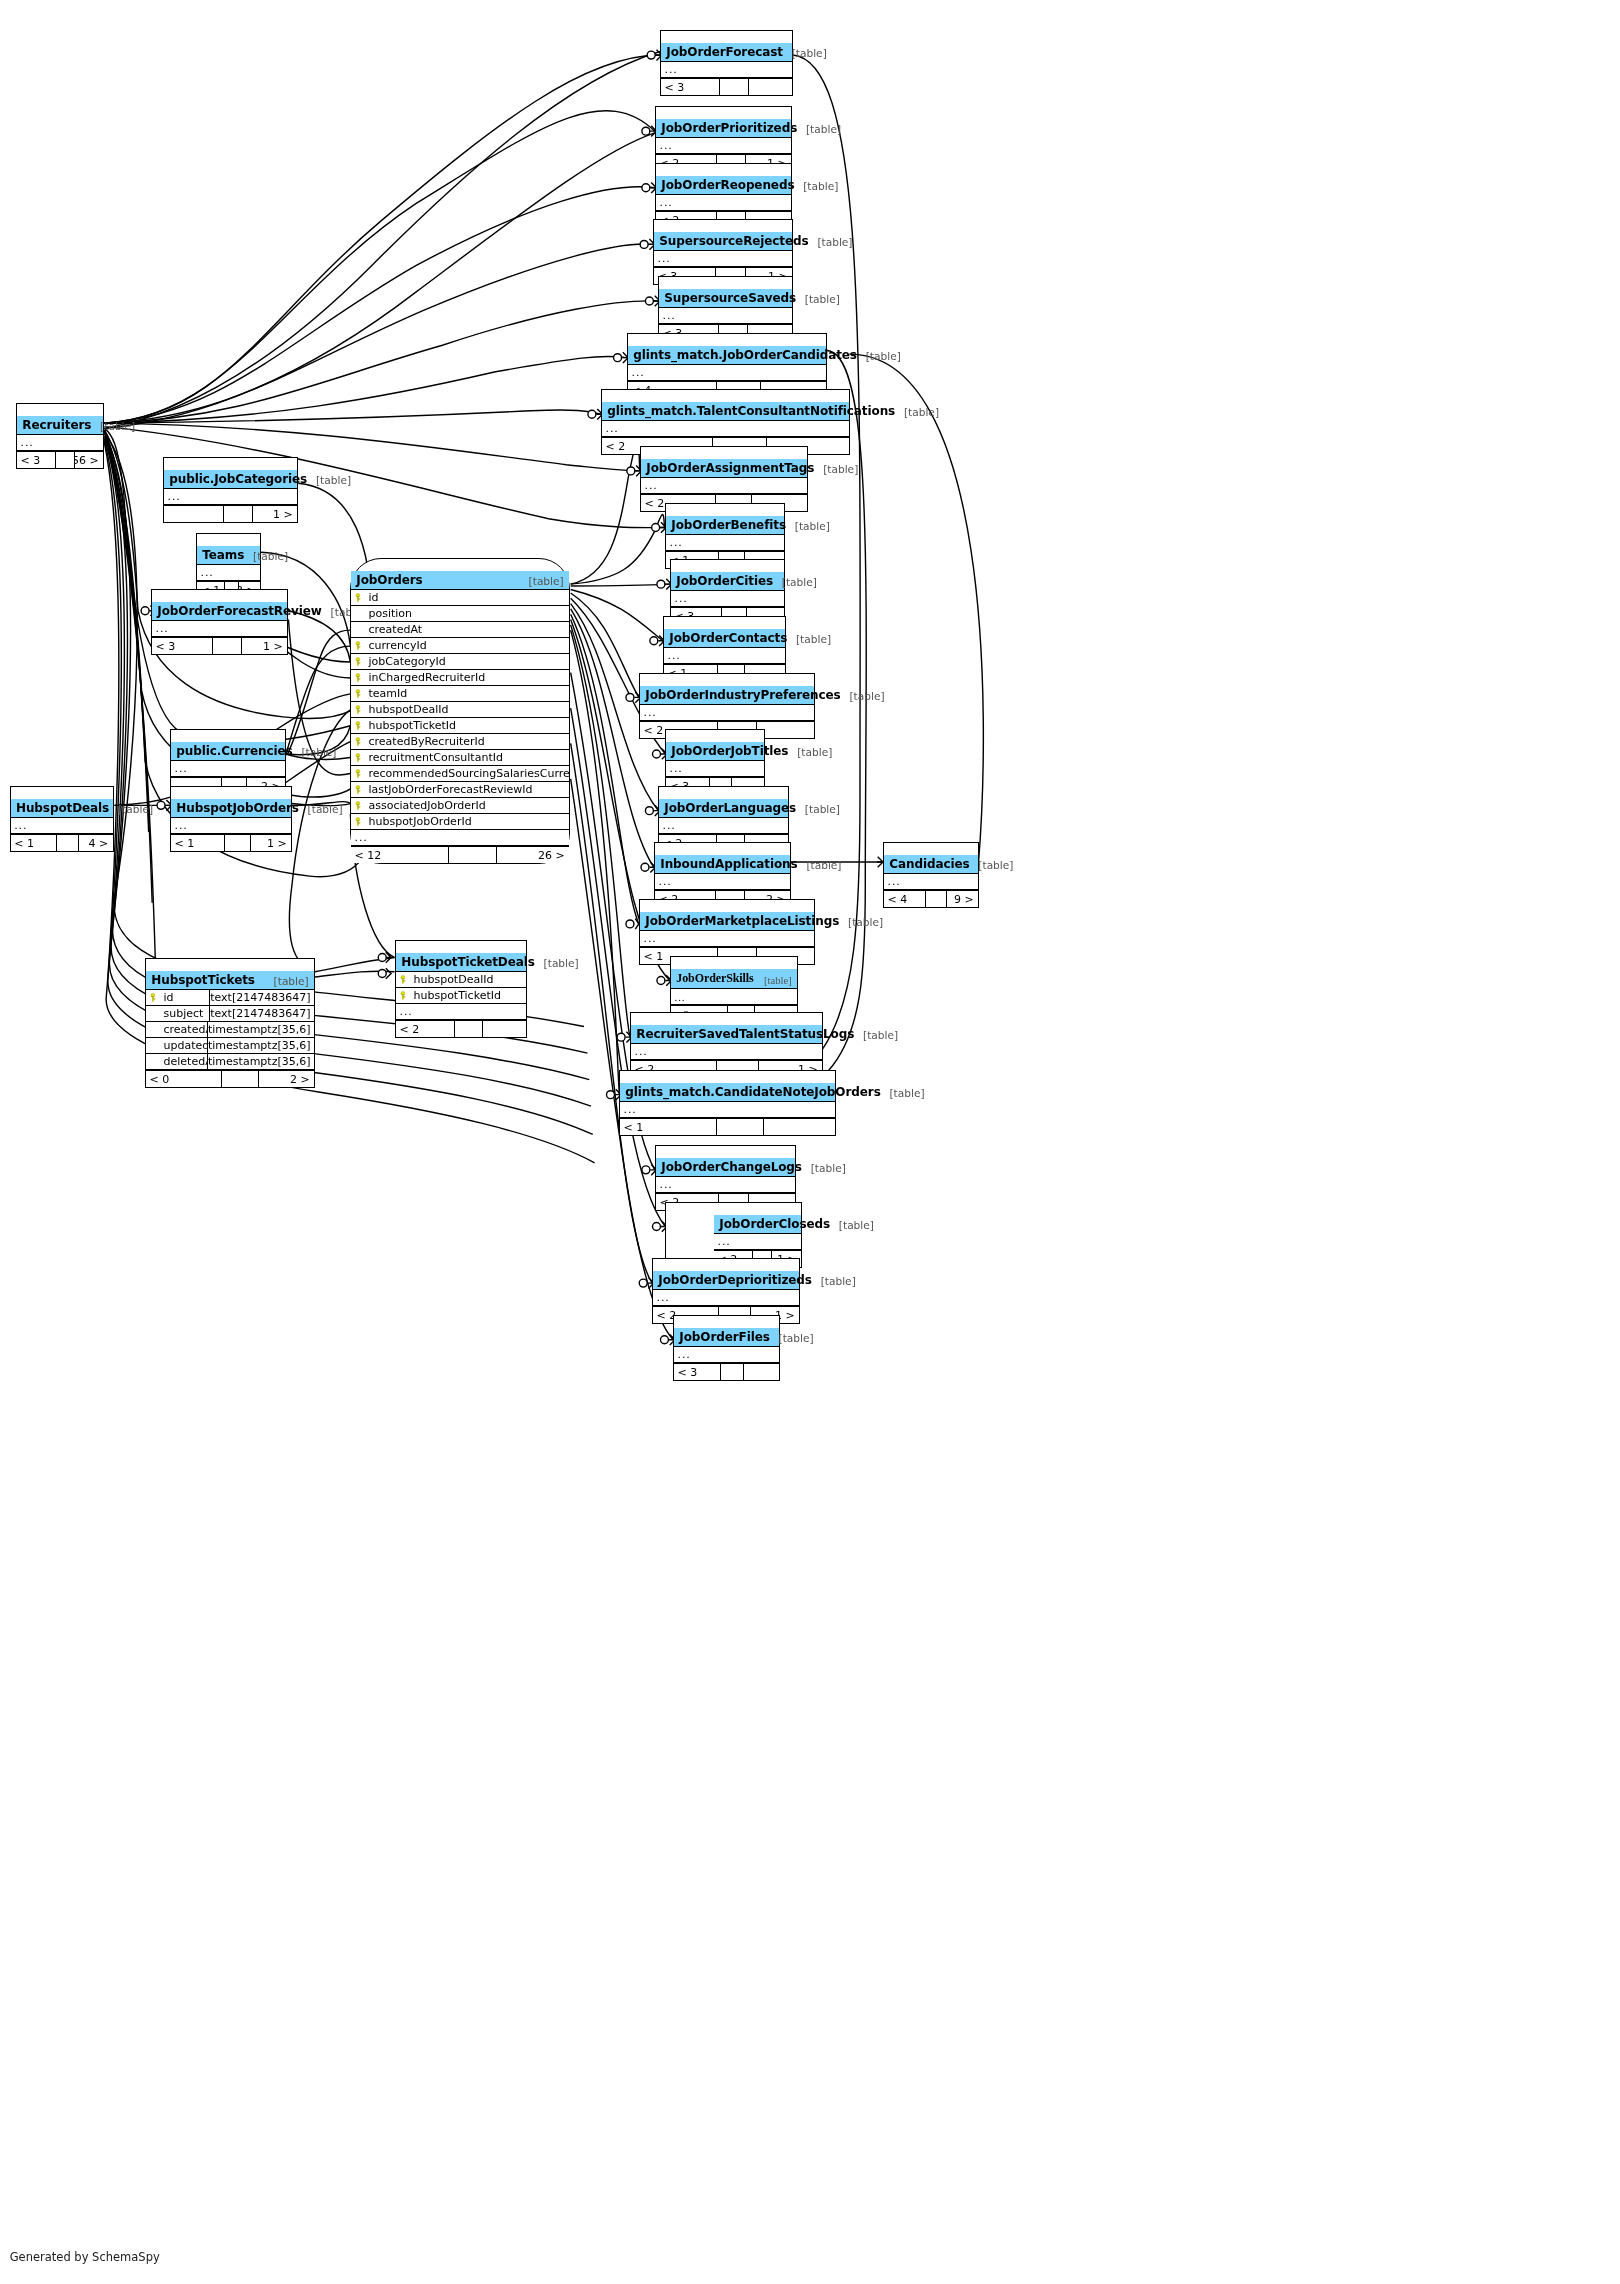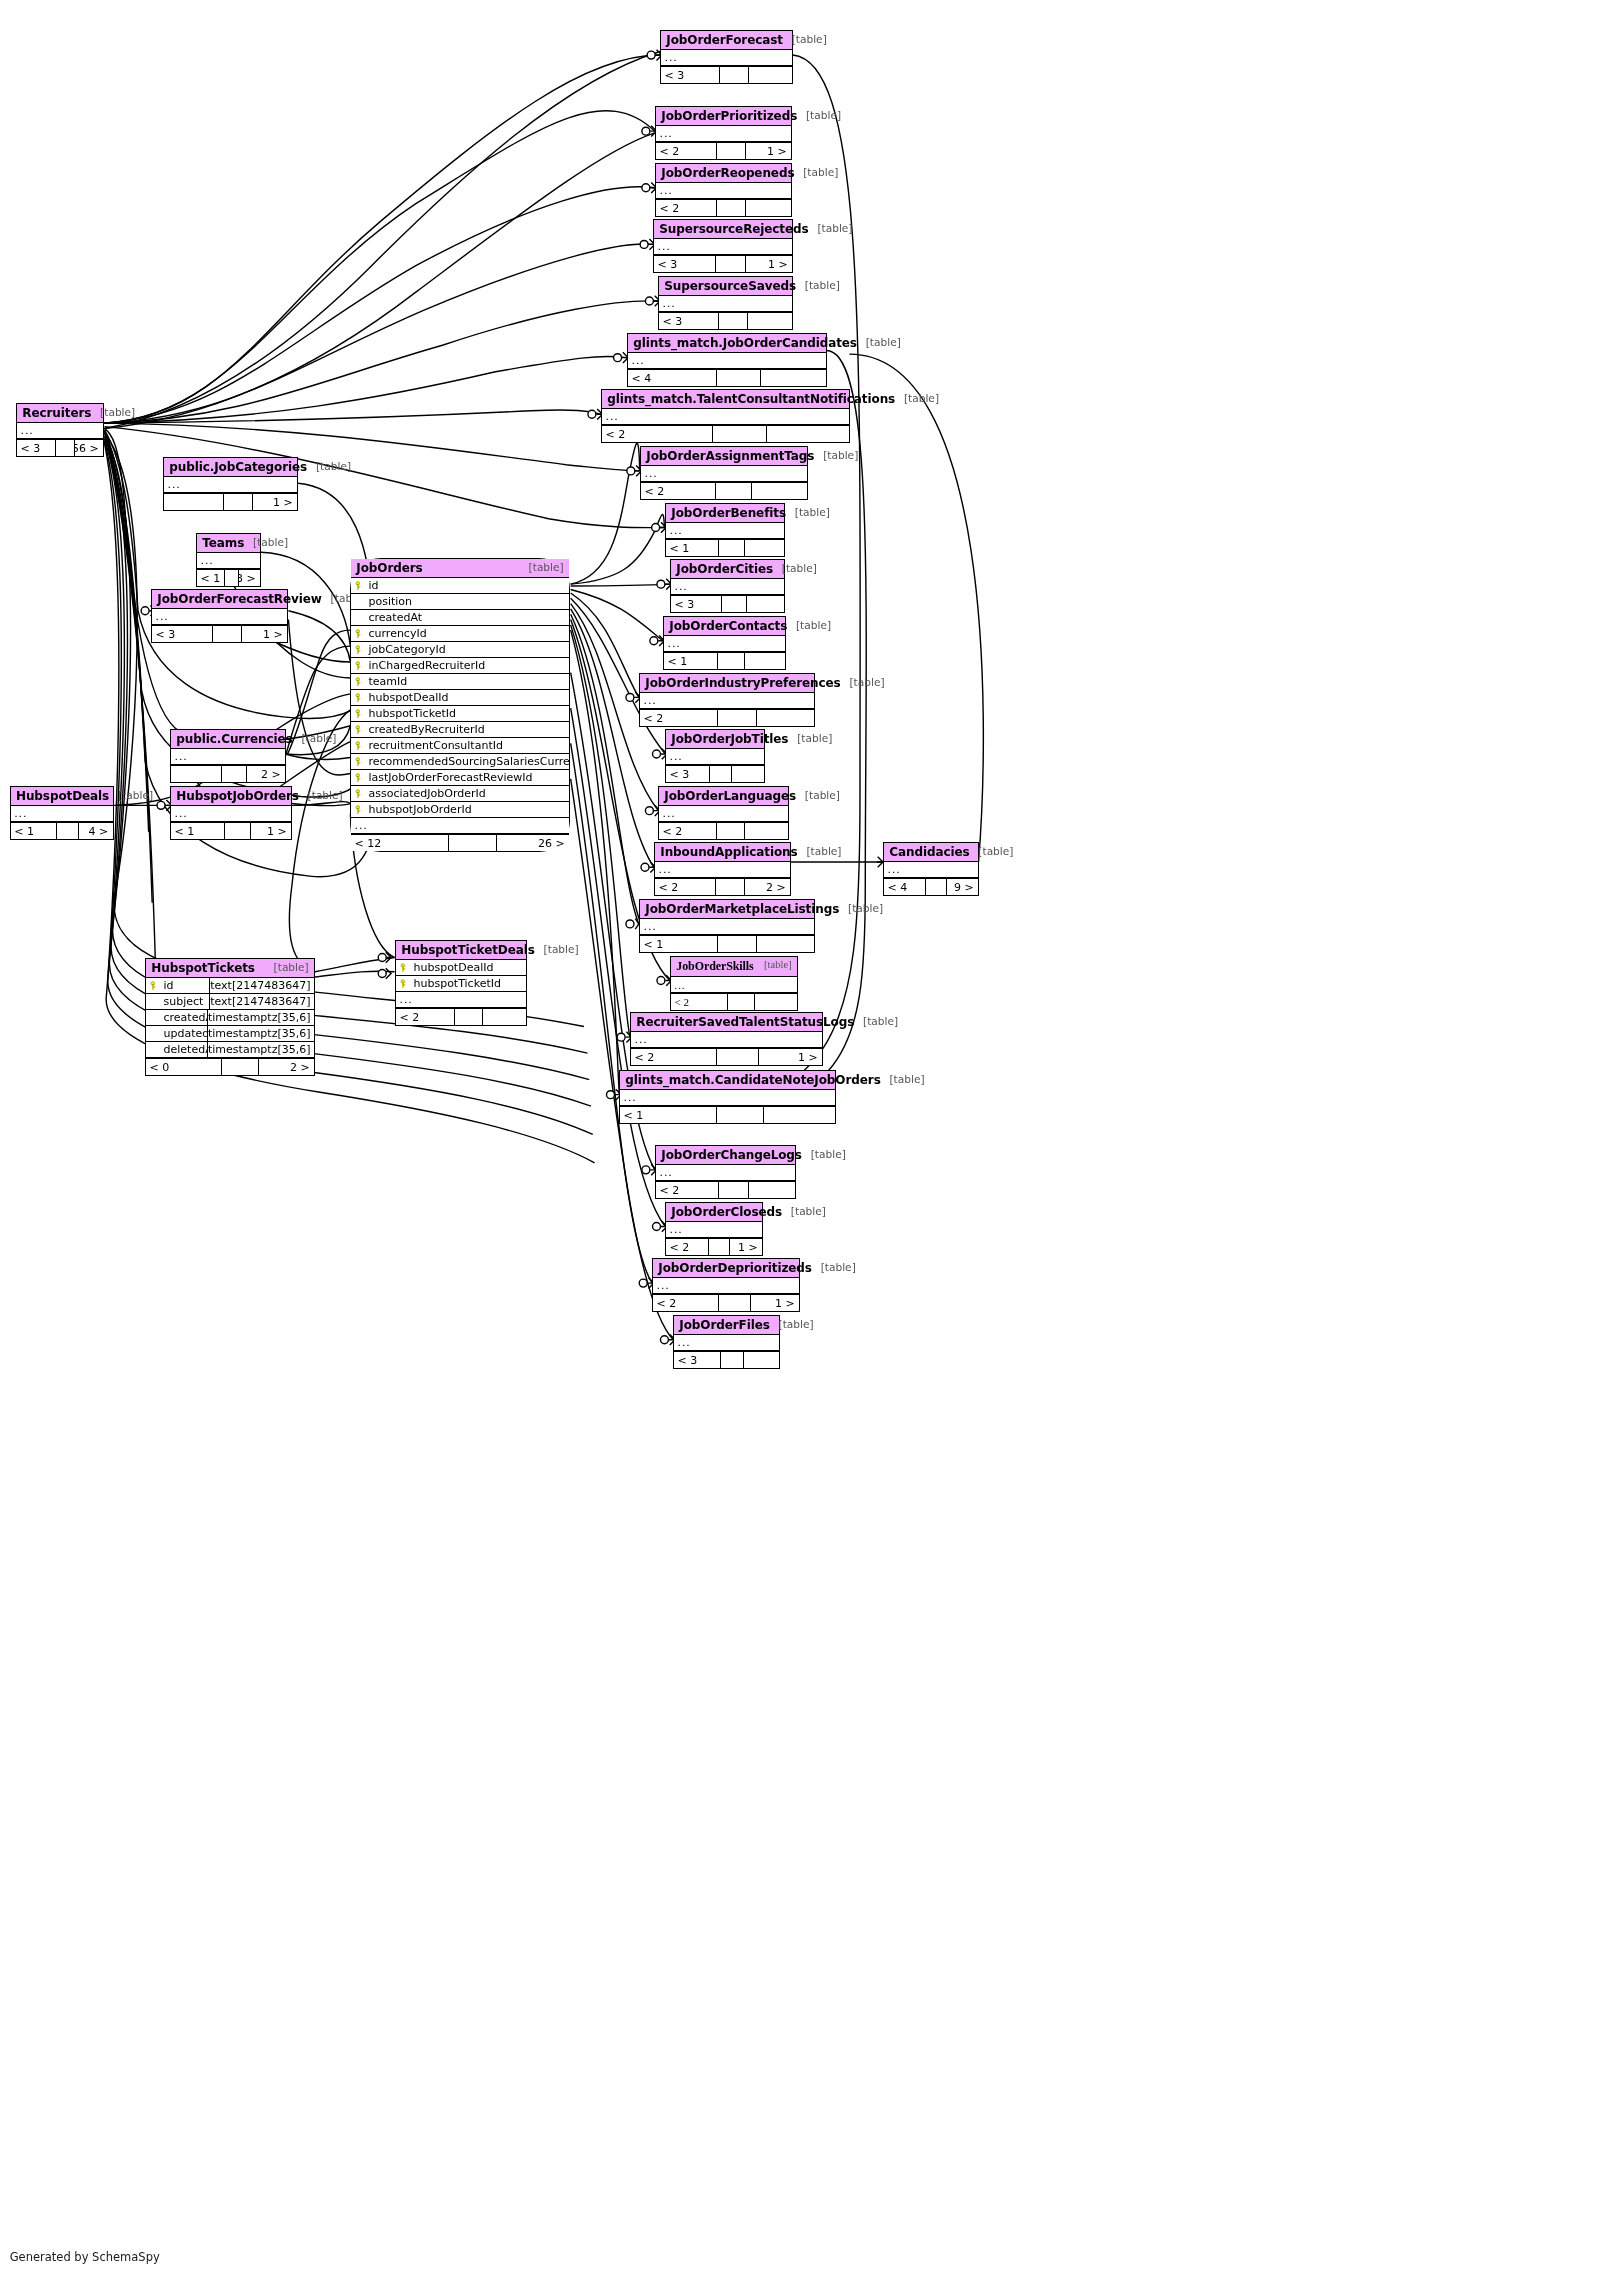--- a/index.html
+++ b/index.html
@@ -27,28 +27,29 @@
   }
   .tbl {
     position: absolute;
     border: 0.9px solid #000000;
     background: #ffffff;
     box-sizing: border-box;
     border-collapse: collapse;
   }
   .tbl.thick { border-width: 1.8px; }
   .thead {
-    background: #f0abfc;
+    background: #7dd3fc;
     border-bottom: 1.8px solid #000000;
     display: flex;
-    align-items: flex-start;
+    align-items: flex-end;
     justify-content: space-between;
     padding: 1.8px 5.3px 2.7px 5.3px;
     white-space: nowrap;
     box-sizing: border-box;
+    margin-top: 12px;
   }
   .tname {
     font-weight: bold;
     font-size: 12px;
     color: #000000;
     letter-spacing: -0.1px;
   }
   .ttag {
     font-size: 10.6px;
     color: #555555;
@@ -547,21 +548,21 @@
         </div>
         <div class="trow">
           <span class="ellipsis">...</span>
         </div>
         <div class="tfoot">
           <div class="fcell fleft">&lt; 2</div>
           <div class="fcell fmid"></div>
           <div class="fcell fright"></div>
         </div>
       </div>
-      <div class="tbl" style="left: 665px; top: 1202px; width: 98px;">
+      <div class="tbl" style="left: 665px; top: 1202px; width: 137px; padding-left: 48px;">
         <div class="thead">
           <span class="tname">JobOrderCloseds</span>
           <span class="ttag">[table]</span>
         </div>
         <div class="trow">
           <span class="ellipsis">...</span>
         </div>
         <div class="tfoot">
           <div class="fcell fleft">&lt; 2</div>
           <div class="fcell fmid"></div>

